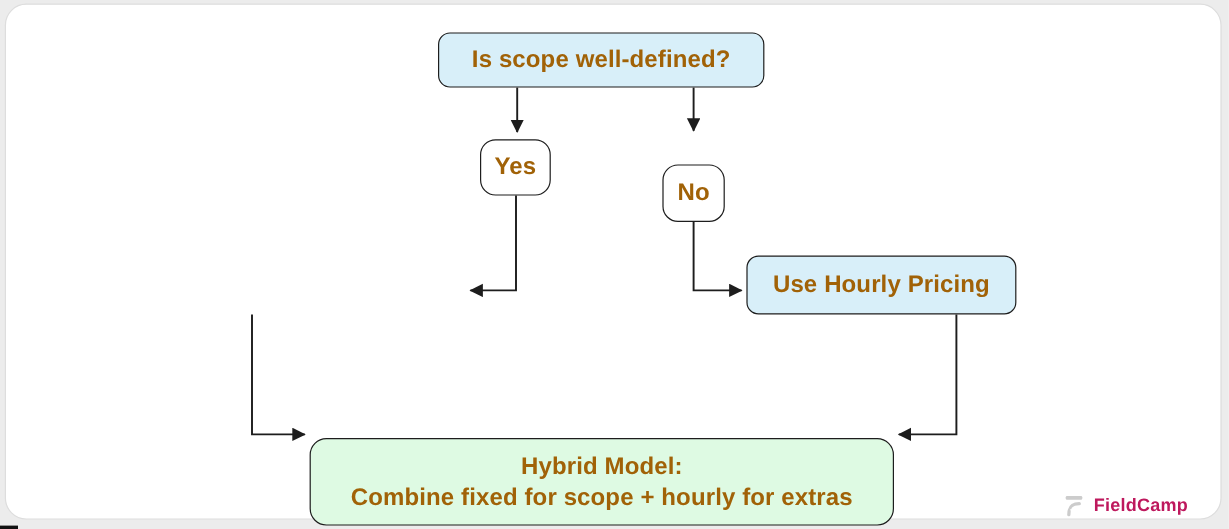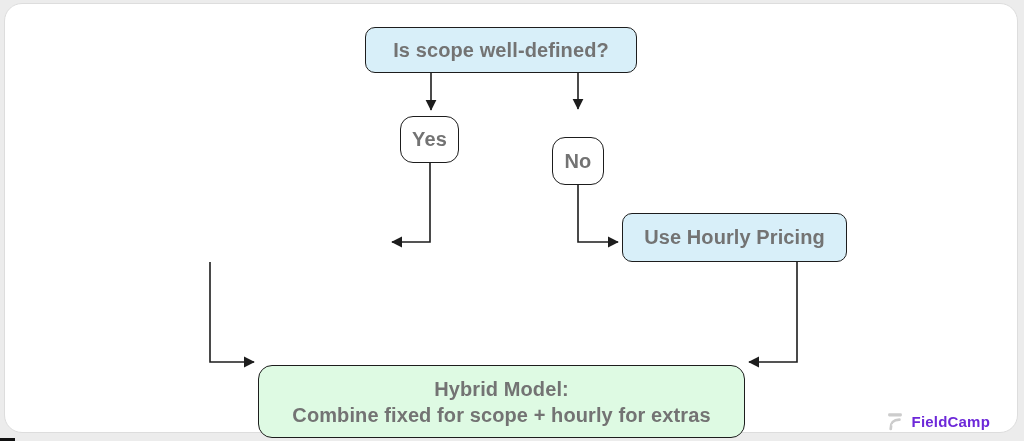--- a/index.html
+++ b/index.html
@@ -11,36 +11,36 @@
   .card{
     position:absolute;left:4px;top:3px;width:1014px;height:430px;
     background:#ffffff;border:1px solid #dddddd;border-radius:18px;
     box-sizing:border-box;
   }
   .stage{position:absolute;left:0;top:0;width:1024px;height:441px;}
   svg.connectors{position:absolute;left:0;top:0;}
   .node{
     position:absolute;display:flex;align-items:center;justify-content:center;
     border:1.6px solid #1d1d1d;box-sizing:border-box;
-    color:#737373;font-weight:bold;font-size:20px;letter-spacing:0.1px;
+    color:#a16207;font-weight:bold;font-size:20px;letter-spacing:0.1px;
     text-align:center;
   }
   .node-question{left:365px;top:27px;width:272px;height:46px;border-radius:10px;background:#d8eff9;}
   .node-yes{left:400px;top:116px;width:59px;height:47px;border-radius:13px;background:#ffffff;}
   .node-no{left:552px;top:115px;width:52px;height:48px;border-radius:13px;background:#ffffff;margin-top:22px;}
   .node-fixed{left:178px;top:214px;width:210px;height:48px;border-radius:10px;background:#d8eff9;}
   .node-hourly{left:622px;top:213px;width:225px;height:49px;border-radius:10px;background:#d8eff9;}
   .node-hybrid{
     left:258px;top:322px;width:487px;height:73px;border-radius:14px;background:#defae3;
     flex-direction:column;line-height:26px;margin-top:43px;
   }
   .watermark{
     position:absolute;right:34px;bottom:9px;
     display:flex;align-items:center;gap:6px;
-    color:#6d28d9;font-size:15px;font-weight:bold;letter-spacing:0.2px;
+    color:#be185d;font-size:15px;font-weight:bold;letter-spacing:0.2px;
   }
   .watermark svg{display:block;}
   .bottom-strip{
     position:absolute;left:0;bottom:0;width:15px;height:3px;background:#111111;
   }
 </style>
 </head>
 <body>
 
 <div class="card"></div>

